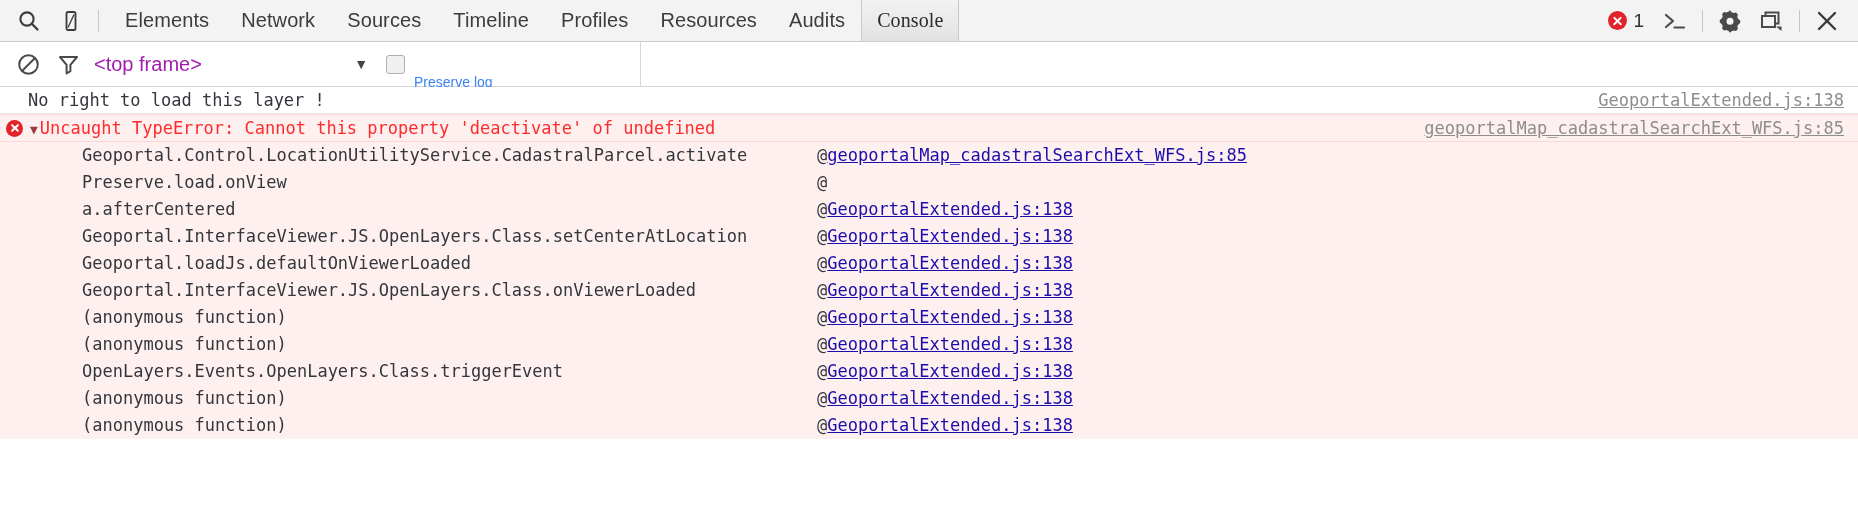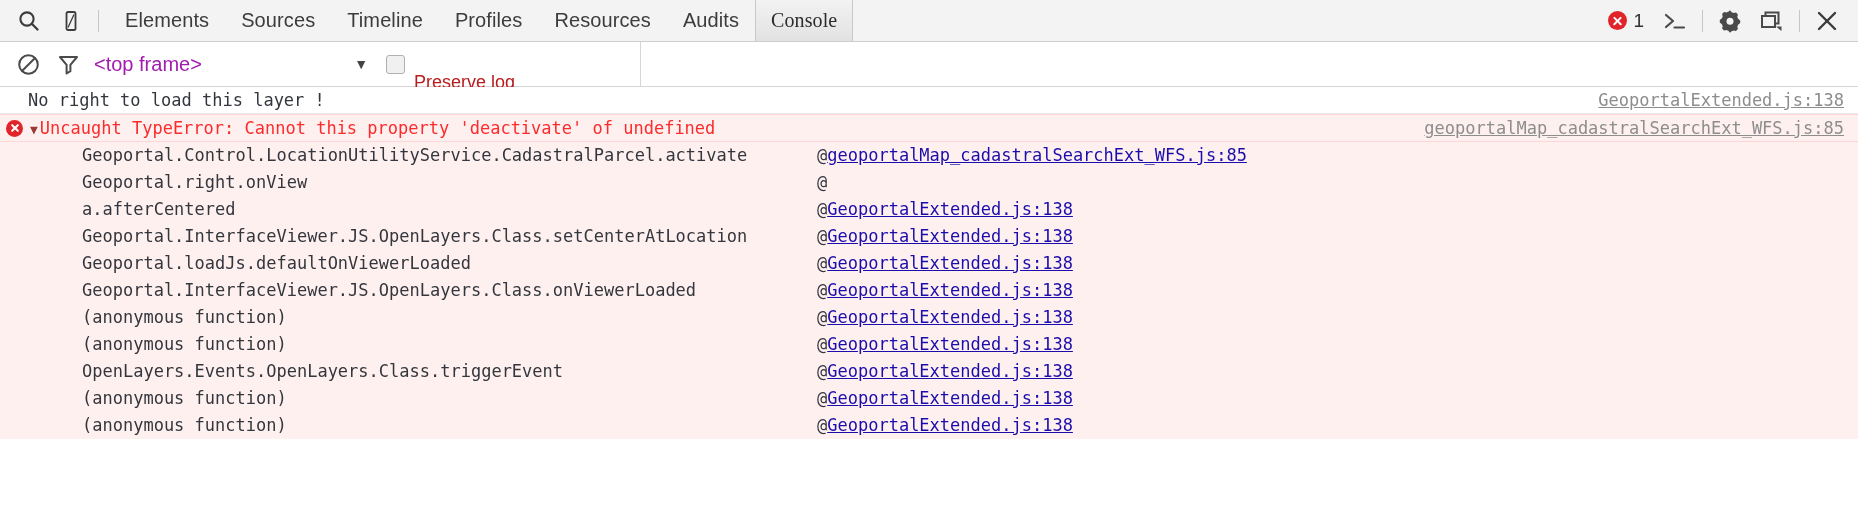--- a/index.html
+++ b/index.html
@@ -162,22 +162,22 @@
   }
   .chk {
     width: 17px;
     height: 17px;
     border: 1px solid #b0b0b0;
     border-radius: 3px;
     background: #f0f0f0;
     display: inline-block;
   }
   .preserve-label {
-    font-size: 18px;
-    color: #b91c1c;
+    font-size: 14px;
+    color: #3b82f6;
     margin-top: 36px;
   }
   .fb-divider {
     position: absolute;
     left: 640px;
     top: 0;
     bottom: -1px;
     width: 1px;
     background: #d6d6d6;
   }
@@ -305,20 +305,23 @@
         </svg>
       </div>
       <div class="tb-sep"></div>
     </div>
 
     <div class="tabs">
       <div class="tab">
           <span>Elements</span>
         </div>
       <div class="tab">
+          <span>Network</span>
+        </div>
+      <div class="tab">
           <span>Sources</span>
         </div>
       <div class="tab">
           <span>Timeline</span>
         </div>
       <div class="tab">
           <span>Profiles</span>
         </div>
       <div class="tab">
           <span>Resources</span>
@@ -404,21 +407,21 @@
       <span class="spacer"></span>
       <span class="link row-right">geoportalMap_cadastralSearchExt_WFS.js:85</span>
     </div>
 
     <div class="row stack">
       <span class="stack-fn">Geoportal.Control.LocationUtilityService.CadastralParcel.activate</span>
       <span class="stack-at">@</span>
       <span class="link blue stack-link">geoportalMap_cadastralSearchExt_WFS.js:85</span>
     </div>
     <div class="row stack">
-      <span class="stack-fn">Geoportal.right.onView</span>
+      <span class="stack-fn">Preserve.load.onView</span>
       <span class="stack-at">@</span>
     </div>
     <div class="row stack">
       <span class="stack-fn">a.afterCentered</span>
       <span class="stack-at">@</span>
       <span class="link blue stack-link">GeoportalExtended.js:138</span>
     </div>
     <div class="row stack">
       <span class="stack-fn">Geoportal.InterfaceViewer.JS.OpenLayers.Class.setCenterAtLocation</span>
       <span class="stack-at">@</span>

